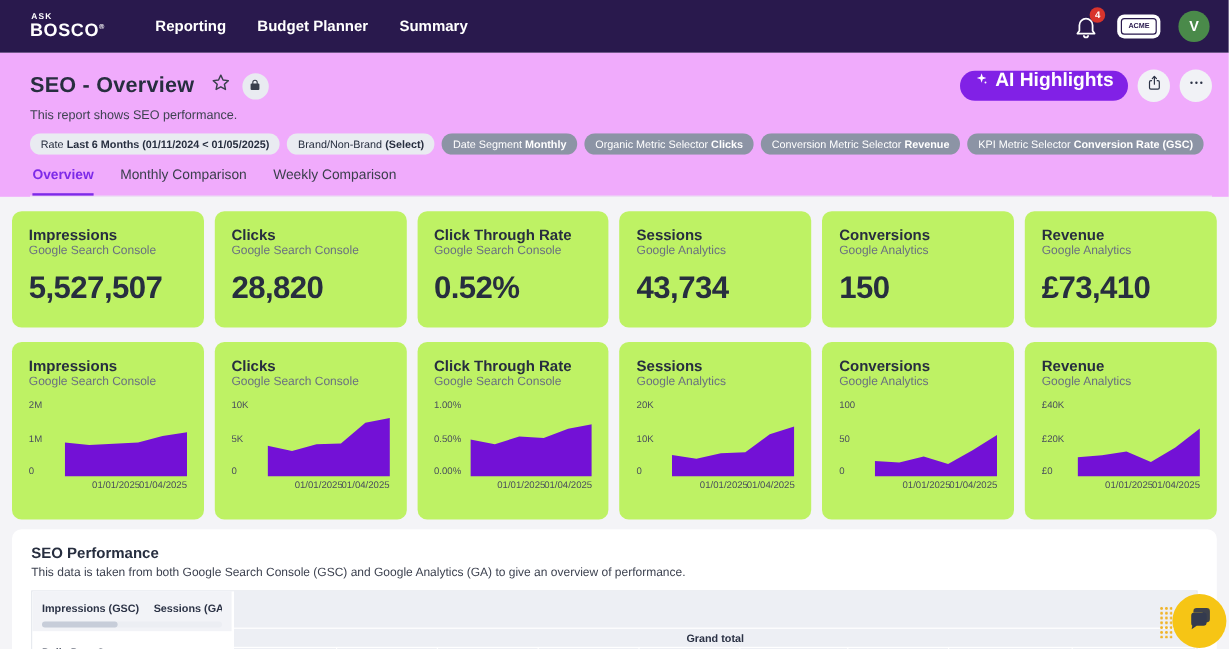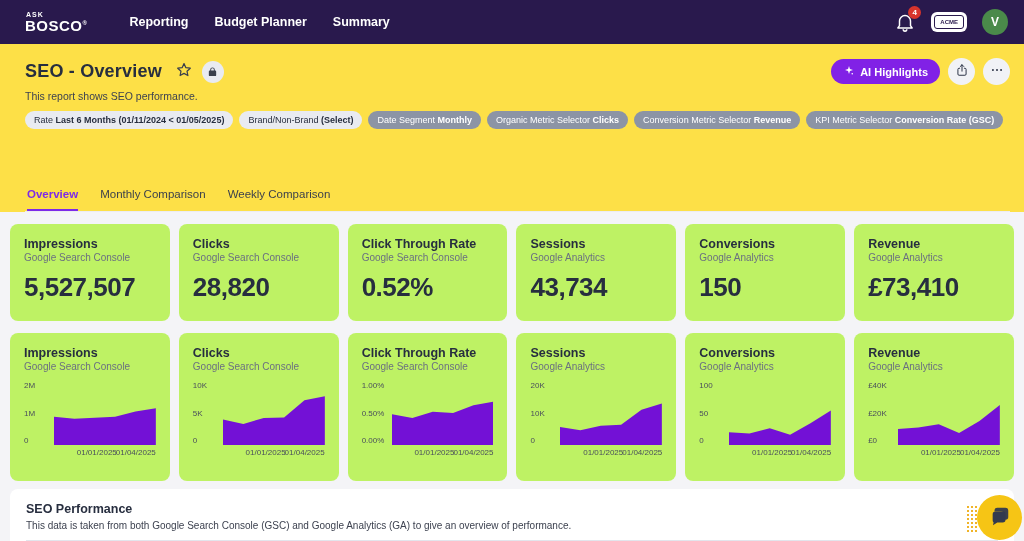--- a/index.html
+++ b/index.html
@@ -17,38 +17,38 @@
   .nav-right { margin-left:auto; display:flex; align-items:center; gap:15px; }
   .bell-wrap { position:relative; width:22px; height:22px; cursor:pointer; }
   .bell-badge { position:absolute; top:-5px; right:-5px; background:#d8342c; color:#fff; font-size:8px;
     font-weight:bold; width:13px; height:13px; border-radius:50%; display:flex; align-items:center; justify-content:center; }
   .org-badge { background:#fff; border-radius:6px; padding:3px; cursor:pointer; }
   .org-badge-inner { border:1px solid #29194d; border-radius:3px; font-size:6px; font-weight:bold; color:#29194d; padding:3px 5px; }
   .avatar { width:26px; height:26px; border-radius:50%; background:#4a8a4a; color:#fff; font-size:12px;
     font-weight:bold; display:flex; align-items:center; justify-content:center; cursor:pointer; }
 
   
-  .page-head { background:#fde047; padding:14px 14px 0 25px; }
+  .page-head { background:#f0abfc; padding:14px 14px 0 25px; }
   .title-row { display:flex; align-items:center; }
   .page-title { font-size:18px; font-weight:800; letter-spacing:.2px; }
   .title-icons { display:flex; align-items:center; gap:8px; margin-left:12px; }
   .icon-btn-plain { width:20px; height:20px; cursor:pointer; display:flex; align-items:center; justify-content:center; }
   .lock-circle { width:22px; height:22px; border-radius:50%; background:#e9ebf1; display:flex; align-items:center; justify-content:center; cursor:pointer; }
   .head-right { margin-left:auto; display:flex; align-items:center; gap:8px; }
-  .ai-btn { display:flex; align-items:center; gap:5px; background:#8121e6; color:#fff; font-size:11px;
+  .ai-btn { display:flex; align-items:flex-start; gap:5px; background:#8121e6; color:#fff; font-size:16px;
     font-weight:bold; border:none; border-radius:13px; height:25px; padding:0 12px; cursor:pointer; }
   .circle-btn { width:27px; height:27px; border-radius:50%; background:#f1f2f6; display:flex; align-items:center; justify-content:center; cursor:pointer; }
   .subtitle { font-size:10.5px; color:#3d4250; margin-top:5px; }
   .pill-row { display:flex; gap:6px; margin-top:9px; white-space:nowrap; overflow:hidden; }
   .pill { font-size:9px; border-radius:11px; padding:4px 9px; cursor:pointer; }
   .pill b { font-weight:bold; }
   .pill.light { background:#e9ebf1; color:#272e3f; }
   .pill.dark { background:#8c94a5; color:#fff; }
   .tabs { display:flex; gap:22px; margin-top:11px; border-bottom:1px solid #ececf2; padding-left:2px; }
-  .tab { font-size:11.5px; color:#3a3f4c; padding-bottom:9px; cursor:pointer;margin-top:48px; }
+  .tab { font-size:11.5px; color:#3a3f4c; padding-bottom:9px; cursor:pointer; }
   .tab.active { color:#7d2ae8; font-weight:bold; border-bottom:2px solid #7d2ae8; }
 
   
   .cards-row { display:grid; grid-template-columns:repeat(6,1fr); gap:9px; margin:12px 10px 0; }
   .card { background:#bef264; border-radius:8px; padding:13px 14px; }
   .kpi-card { height:97px; }
   .card-title { font-size:12.5px; font-weight:bold; }
   .card-source { font-size:10px; color:#6a7080; margin-top:1px; }
   .kpi-value { font-size:26px; font-weight:700; letter-spacing:-.5px; margin-top:9px; }
 

